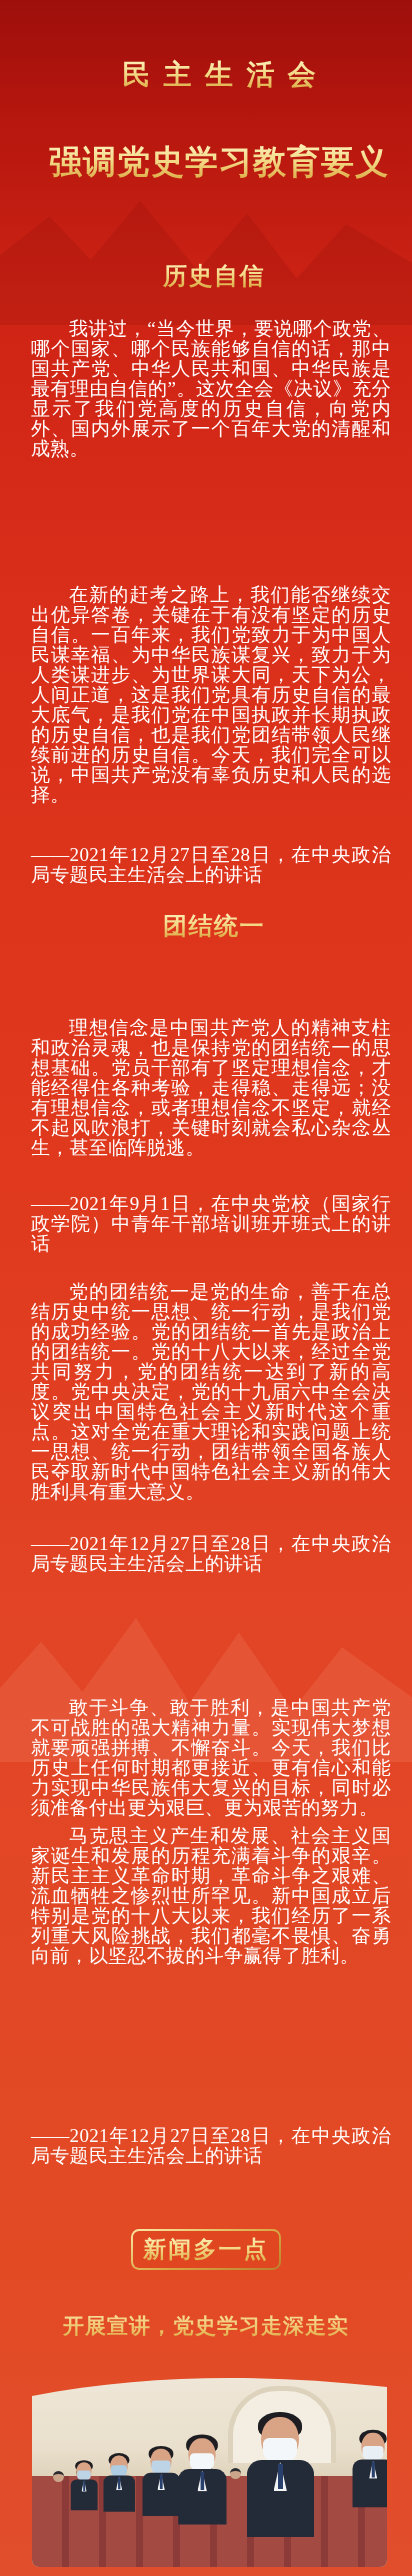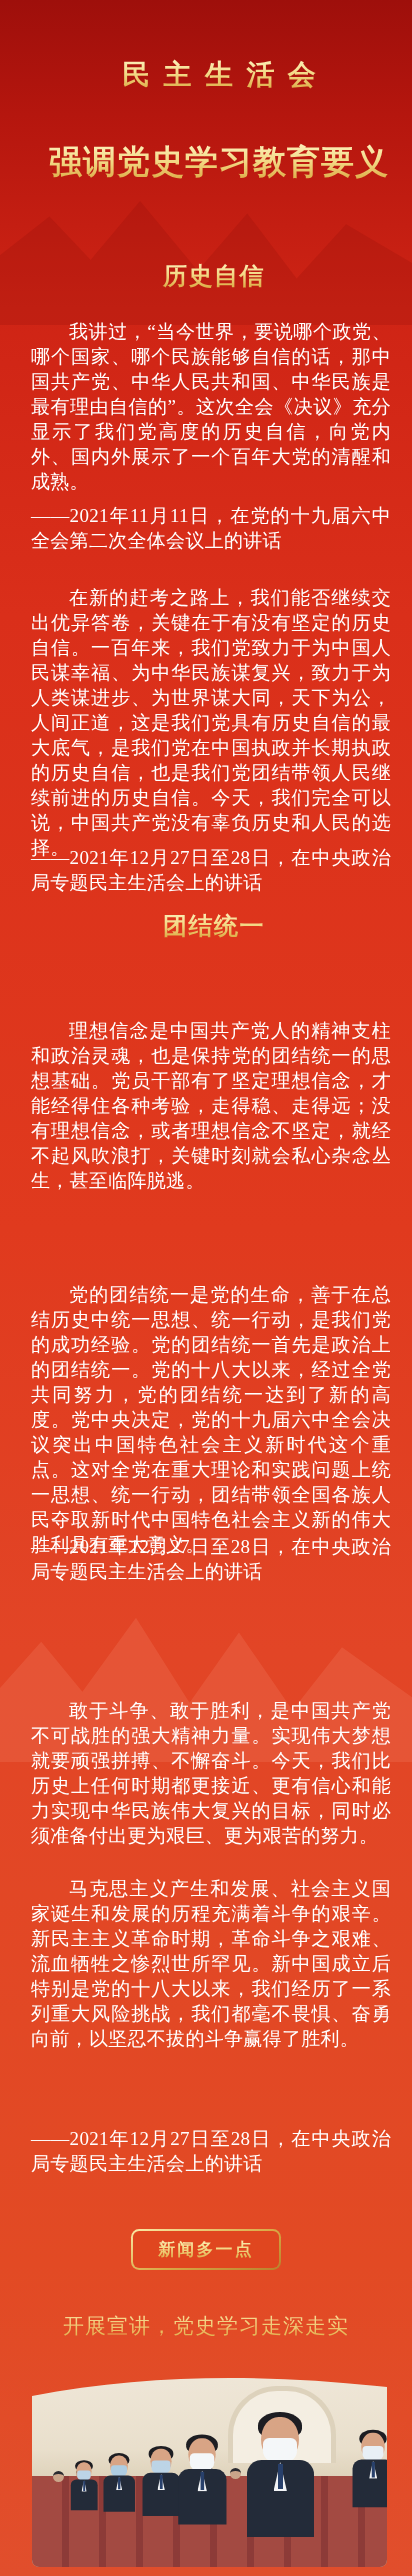--- a/index.html
+++ b/index.html
@@ -20,36 +20,36 @@
   .title-line{position:absolute;left:13px;width:100%;text-align:center;
               font-family:"Liberation Serif","DejaVu Serif",serif;font-weight:700;}
   .t1{top:58px;font-size:28px;line-height:34px;letter-spacing:13.4px;text-indent:13.4px;}
   .t2{top:101px;font-size:36px;line-height:42px;letter-spacing:3.1px;}
   .t3{top:142px;font-size:33px;line-height:41px;letter-spacing:1px;}
 
   .sec-h{position:absolute;left:0;width:100%;text-align:center;margin:8px;
          font-size:24px;line-height:29px;font-weight:700;letter-spacing:1.5px;}
   .sub-h{position:absolute;left:0;width:100%;text-align:center;margin:0;
          font-family:"Liberation Serif","DejaVu Serif",serif;
-         font-size:21px;line-height:29px;font-weight:400;letter-spacing:1px;
+         font-size:21px;line-height:29px;font-weight:700;letter-spacing:1px;
          background:linear-gradient(180deg,#f9e2a0 0%,#eec36a 60%,#d9a23f 100%);
          -webkit-background-clip:text;background-clip:text;color:transparent;}
 
   .quote,.cite{position:absolute;left:31px;width:360px;margin:0;color:#ffffff;
          font-family:"Liberation Serif","DejaVu Serif",serif;
-         font-size:19px;line-height:25px;letter-spacing:0.3px;
+         font-size:19px;line-height:20px;letter-spacing:0.3px;
          text-align:justify;text-justify:inter-character;}
   .quote{text-indent:2em;}
 
   .badge{position:absolute;top:2229px;left:50%;transform:translateX(-50%);
          width:150px;height:41px;border-radius:8.2px;padding:2.1px;box-sizing:border-box;
          background:linear-gradient(160deg,#fbeaa6 0%,#d9a845 55%,#b9812c 100%);}
   .badge-in{width:100%;height:100%;border-radius:6.2px;background:#e0461f;
          display:flex;align-items:center;justify-content:center;}
-  .badge-in span{font-size:17px;font-weight:700;letter-spacing:2.1px;}
+  .badge-in span{font-size:23px;font-weight:700;letter-spacing:2.1px;}
 
   .photo{position:absolute;left:32px;width:355px;height:197px;overflow:hidden;
          clip-path:path('M0 26 C115 4 230 4 345 16 C460 28 575 28 690 8 L690 356 C575 378 460 378 345 366 C230 354 115 354 0 372 Z');
          border-radius:7.2px;}
   .photo *{position:absolute;}
 
   
   .p1-wall{inset:0;background:linear-gradient(180deg,#efe7d8 0%,#e9dfcc 40%,#ded2ba 55%,#c7b79c 60%);}
   .p1-arch{left:196px;top:15.5px;width:98px;height:72px;background:#f4eee2;
            border:5.2px solid #ddd2bc;border-bottom:none;border-radius:49px 49px 0 0;}
@@ -69,31 +69,31 @@
 
 <div id="page">
   <div class="mtn mtn1"></div>
   <div class="mtn mtn2"></div>
 
   <div class="title-line t1 goldtxt">民主生活会</div>
   <div class="title-line t3 goldtxt">强调党史学习教育要义</div>
 
   <h2 class="sec-h goldtxt" style="top:253px">历史自信</h2>
   <p class="quote" style="top:319px">我讲过，“当今世界，要说哪个政党、哪个国家、哪个民族能够自信的话，那中国共产党、中华人民共和国、中华民族是最有理由自信的”。这次全会《决议》充分显示了我们党高度的历史自信，向党内外、国内外展示了一个百年大党的清醒和成熟。</p>
-  <p class="cite" style="top:503px">——2021年11月11日，在党的十九届六中全会第二次全体会议上的讲话</p>
   <p class="quote" style="top:585px">在新的赶考之路上，我们能否继续交出优异答卷，关键在于有没有坚定的历史自信。一百年来，我们党致力于为中国人民谋幸福、为中华民族谋复兴，致力于为人类谋进步、为世界谋大同，天下为公，人间正道，这是我们党具有历史自信的最大底气，是我们党在中国执政并长期执政的历史自信，也是我们党团结带领人民继续前进的历史自信。今天，我们完全可以说，中国共产党没有辜负历史和人民的选择。</p>
   <p class="cite" style="top:845px">——2021年12月27日至28日，在中央政治局专题民主生活会上的讲话</p>
 
   <h2 class="sec-h goldtxt" style="top:903px">团结统一</h2>
   <p class="quote" style="top:1018px">理想信念是中国共产党人的精神支柱和政治灵魂，也是保持党的团结统一的思想基础。党员干部有了坚定理想信念，才能经得住各种考验，走得稳、走得远；没有理想信念，或者理想信念不坚定，就经不起风吹浪打，关键时刻就会私心杂念丛生，甚至临阵脱逃。</p>
+  <p class="cite" style="top:1194px">——2021年9月1日，在中央党校（国家行政学院）中青年干部培训班开班式上的讲话</p>
   <p class="quote" style="top:1282px">党的团结统一是党的生命，善于在总结历史中统一思想、统一行动，是我们党的成功经验。党的团结统一首先是政治上的团结统一。党的十八大以来，经过全党共同努力，党的团结统一达到了新的高度。党中央决定，党的十九届六中全会决议突出中国特色社会主义新时代这个重点。这对全党在重大理论和实践问题上统一思想、统一行动，团结带领全国各族人民夺取新时代中国特色社会主义新的伟大胜利具有重大意义。</p>
   <p class="cite" style="top:1534px">——2021年12月27日至28日，在中央政治局专题民主生活会上的讲话</p>
 
   <p class="quote" style="top:1698px">敢于斗争、敢于胜利，是中国共产党不可战胜的强大精神力量。实现伟大梦想就要顽强拼搏、不懈奋斗。今天，我们比历史上任何时期都更接近、更有信心和能力实现中华民族伟大复兴的目标，同时必须准备付出更为艰巨、更为艰苦的努力。</p>
-  <p class="quote" style="top:1876px">马克思主义产生和发展、社会主义国家诞生和发展的历程充满着斗争的艰辛。新民主主义革命时期，革命斗争之艰难、流血牺牲之惨烈世所罕见。新中国成立后特别是党的十八大以来，我们经历了一系列重大风险挑战，我们都毫不畏惧、奋勇向前，以坚忍不拔的斗争赢得了胜利。</p>
+  <p class="quote" style="top:1826px">马克思主义产生和发展、社会主义国家诞生和发展的历程充满着斗争的艰辛。新民主主义革命时期，革命斗争之艰难、流血牺牲之惨烈世所罕见。新中国成立后特别是党的十八大以来，我们经历了一系列重大风险挑战，我们都毫不畏惧、奋勇向前，以坚忍不拔的斗争赢得了胜利。</p>
   <p class="cite" style="top:2126px">——2021年12月27日至28日，在中央政治局专题民主生活会上的讲话</p>
 
   <div class="badge">
     <div class="badge-in">
       <span class="goldtxt">新闻多一点</span>
     </div>
   </div>
 
   <h3 class="sub-h" style="top:2312px">开展宣讲，党史学习走深走实</h3>
   <div class="photo" style="top:2370px">

